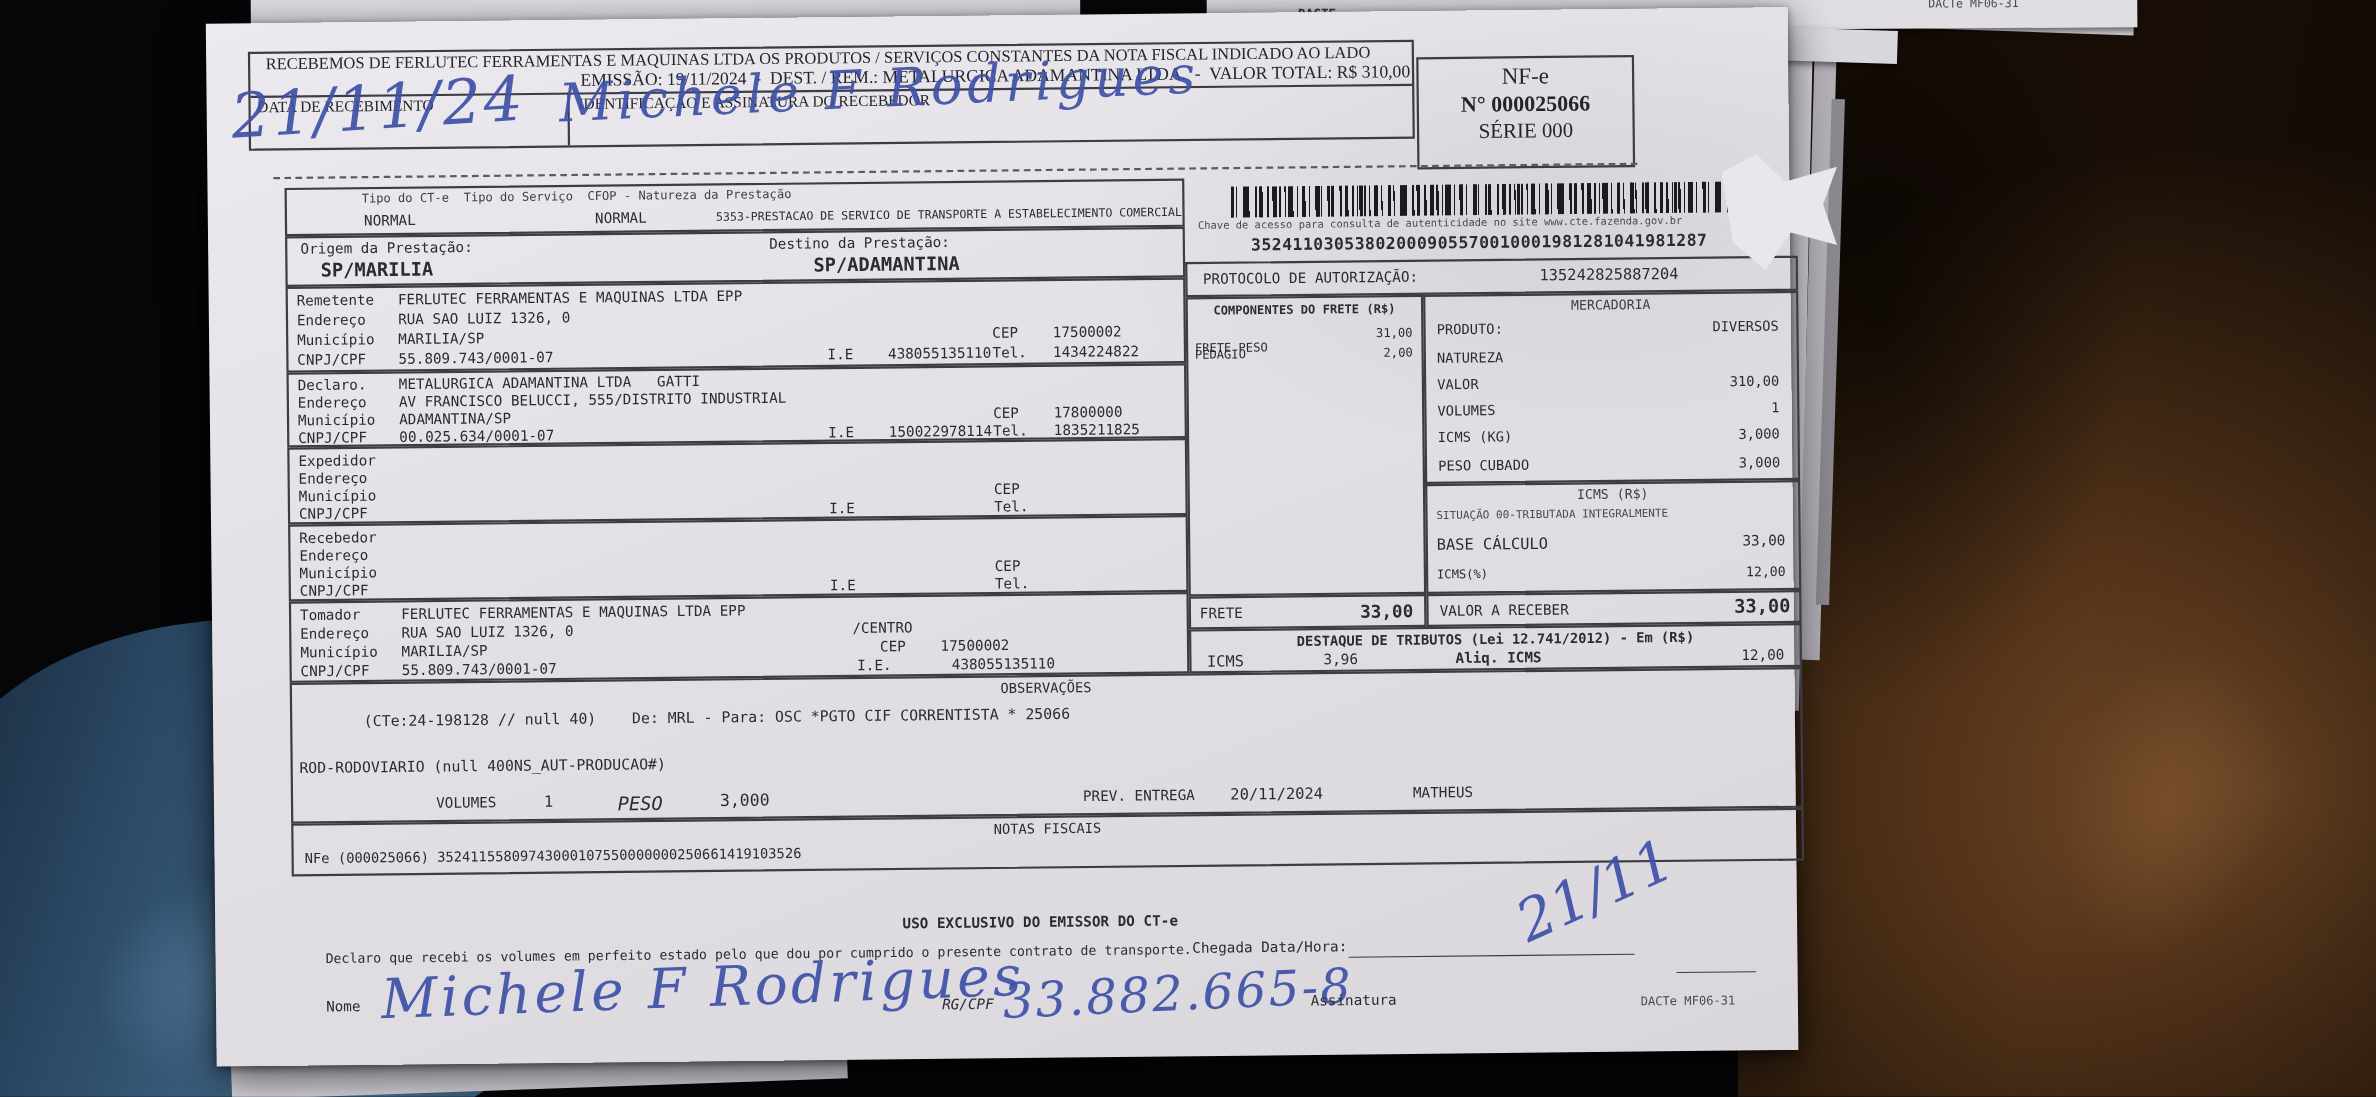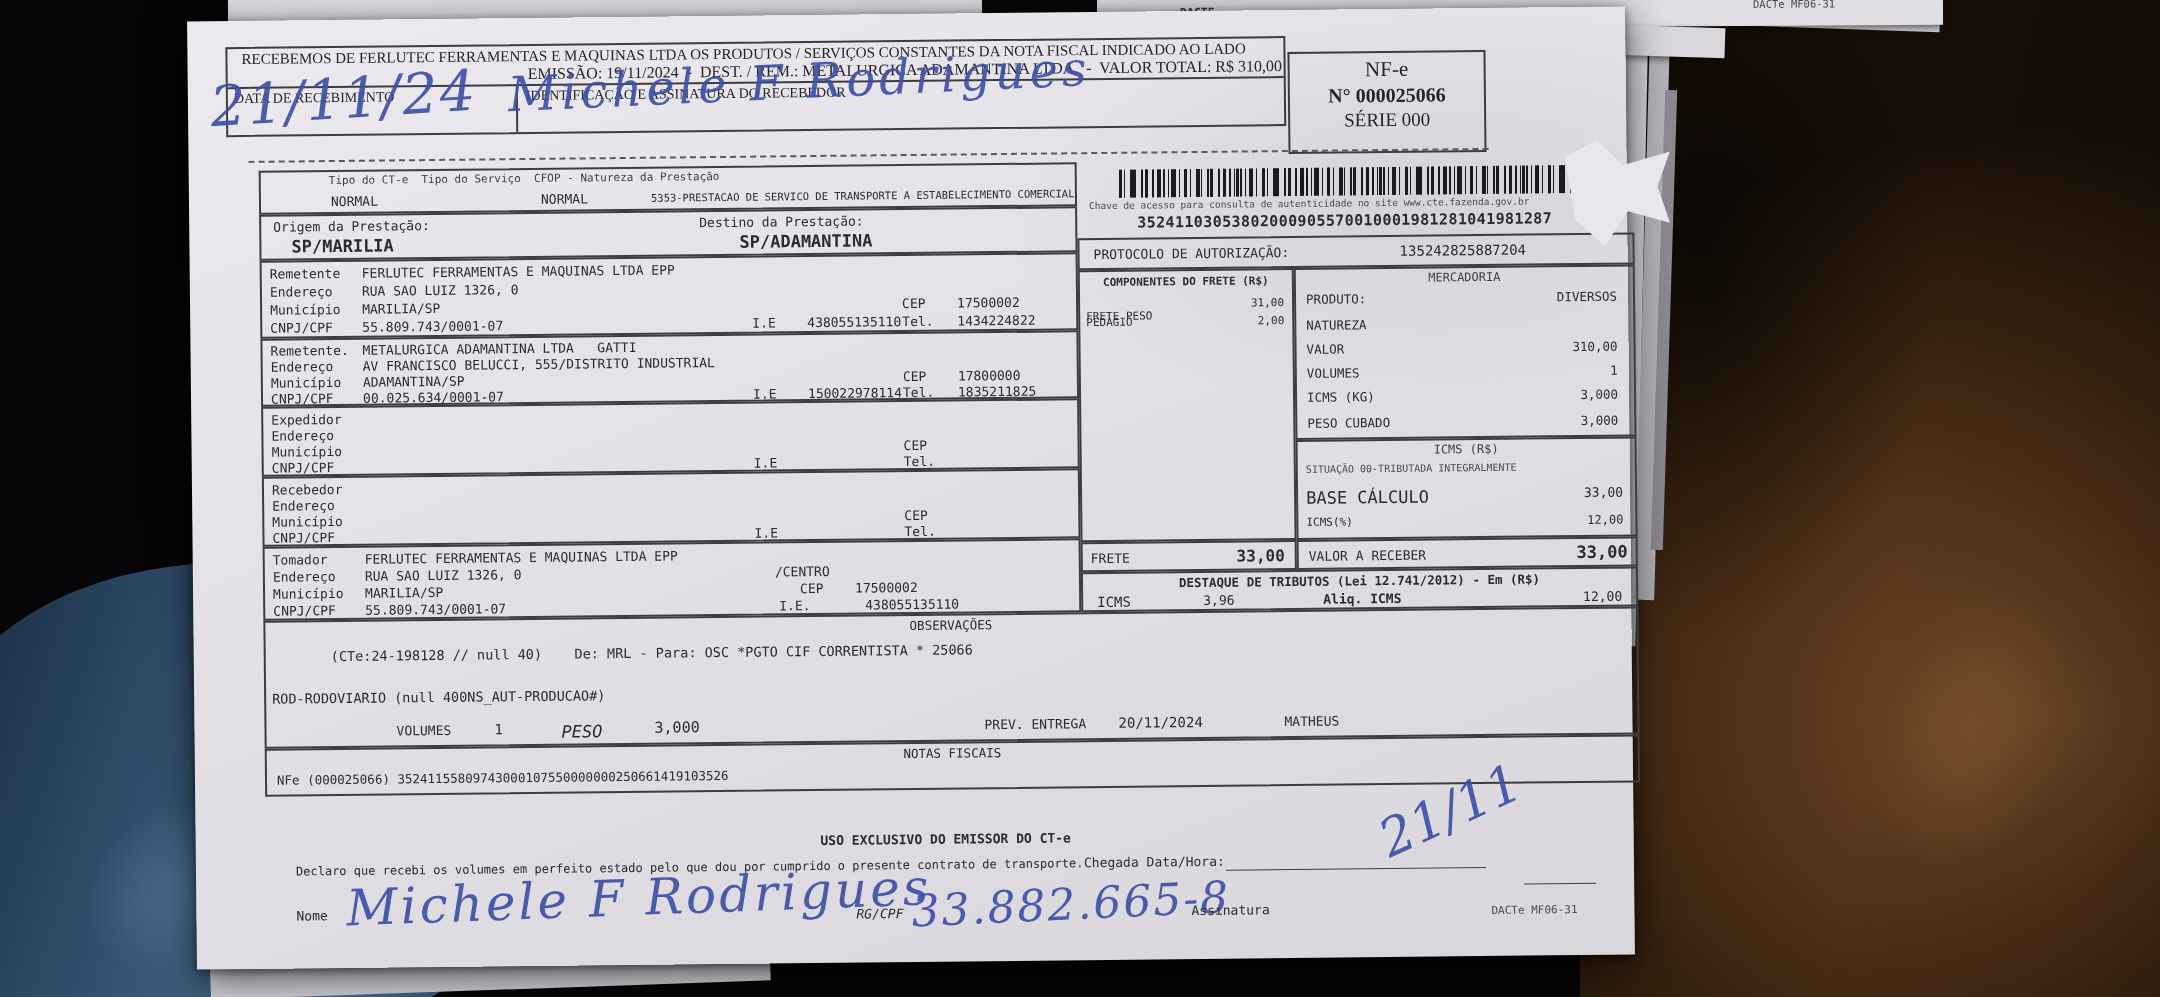--- a/index.html
+++ b/index.html
@@ -116,21 +116,21 @@
     <span class="abs mono" style="left:695px;top:40px;">17500002</span>
     <span class="abs mono" style="left:8px;top:58px;">CNPJ/CPF</span>
     <span class="abs mono" style="left:100px;top:58px;">55.809.743/0001-07</span>
     <span class="abs mono" style="left:490px;top:58px;">I.E</span>
     <span class="abs mono" style="left:545px;top:58px;">438055135110</span>
     <span class="abs mono" style="left:640px;top:58px;">Tel.</span>
     <span class="abs mono" style="left:695px;top:58px;">1434224822</span>
   </div>
 
   <div class="abs bx" style="left:70px;top:318px;width:818px;height:68px;font-size:13px;">
-    <span class="abs mono" style="left:8px;top:3px;">Remetente.</span>
+    <span class="abs mono" style="left:8px;top:3px;">Declaro.</span>
     <span class="abs mono" style="left:100px;top:3px;">METALURGICA ADAMANTINA LTDA   GATTI</span>
     <span class="abs mono" style="left:8px;top:19px;">Endereço</span>
     <span class="abs mono" style="left:100px;top:19px;">AV FRANCISCO BELUCCI, 555/DISTRITO INDUSTRIAL</span>
     <span class="abs mono" style="left:8px;top:35px;">Município</span>
     <span class="abs mono" style="left:100px;top:35px;">ADAMANTINA/SP</span>
     <span class="abs mono" style="left:640px;top:35px;">CEP</span>
     <span class="abs mono" style="left:695px;top:35px;">17800000</span>
     <span class="abs mono" style="left:8px;top:51px;">CNPJ/CPF</span>
     <span class="abs mono" style="left:100px;top:51px;">00.025.634/0001-07</span>
     <span class="abs mono" style="left:490px;top:51px;">I.E</span>
@@ -202,21 +202,21 @@
     <span class="abs mono rt" style="right:16px;top:96px;">1</span>
     <span class="abs mono" style="left:10px;top:120px;">ICMS (KG)</span>
     <span class="abs mono rt" style="right:16px;top:120px;">3,000</span>
     <span class="abs mono" style="left:10px;top:146px;">PESO CUBADO</span>
     <span class="abs mono rt" style="right:16px;top:146px;">3,000</span>
   </div>
 
   <div class="abs bx" style="left:1104px;top:430px;width:341px;height:100px;">
     <div class="mono" style="font-size:12px;text-align:center;margin-top:2px;color:#3e3e46;">ICMS (R$)</div>
     <span class="abs mono" style="left:8px;top:22px;font-size:10px;color:#4a4a52;">SITUAÇÃO 00-TRIBUTADA INTEGRALMENTE</span>
-    <span class="abs mono" style="left:8px;top:46px;font-size:17px;">BASE CÁLCULO</span>
+    <span class="abs mono" style="left:8px;top:46px;font-size:14px;">BASE CÁLCULO</span>
     <span class="abs mono rt" style="right:12px;top:46px;font-size:13px;">33,00</span>
     <span class="abs mono" style="left:8px;top:74px;font-size:11px;">ICMS(%)</span>
     <span class="abs mono rt" style="right:12px;top:74px;font-size:12px;">12,00</span>
   </div>
 
   <div class="abs bx" style="left:888px;top:530px;width:216px;height:30px;">
     <span class="abs mono" style="left:8px;top:7px;font-size:13px;">FRETE</span>
     <span class="abs mono bold rt" style="right:10px;top:4px;font-size:16px;">33,00</span>
   </div>
   <div class="abs bx" style="left:1104px;top:530px;width:341px;height:30px;">

